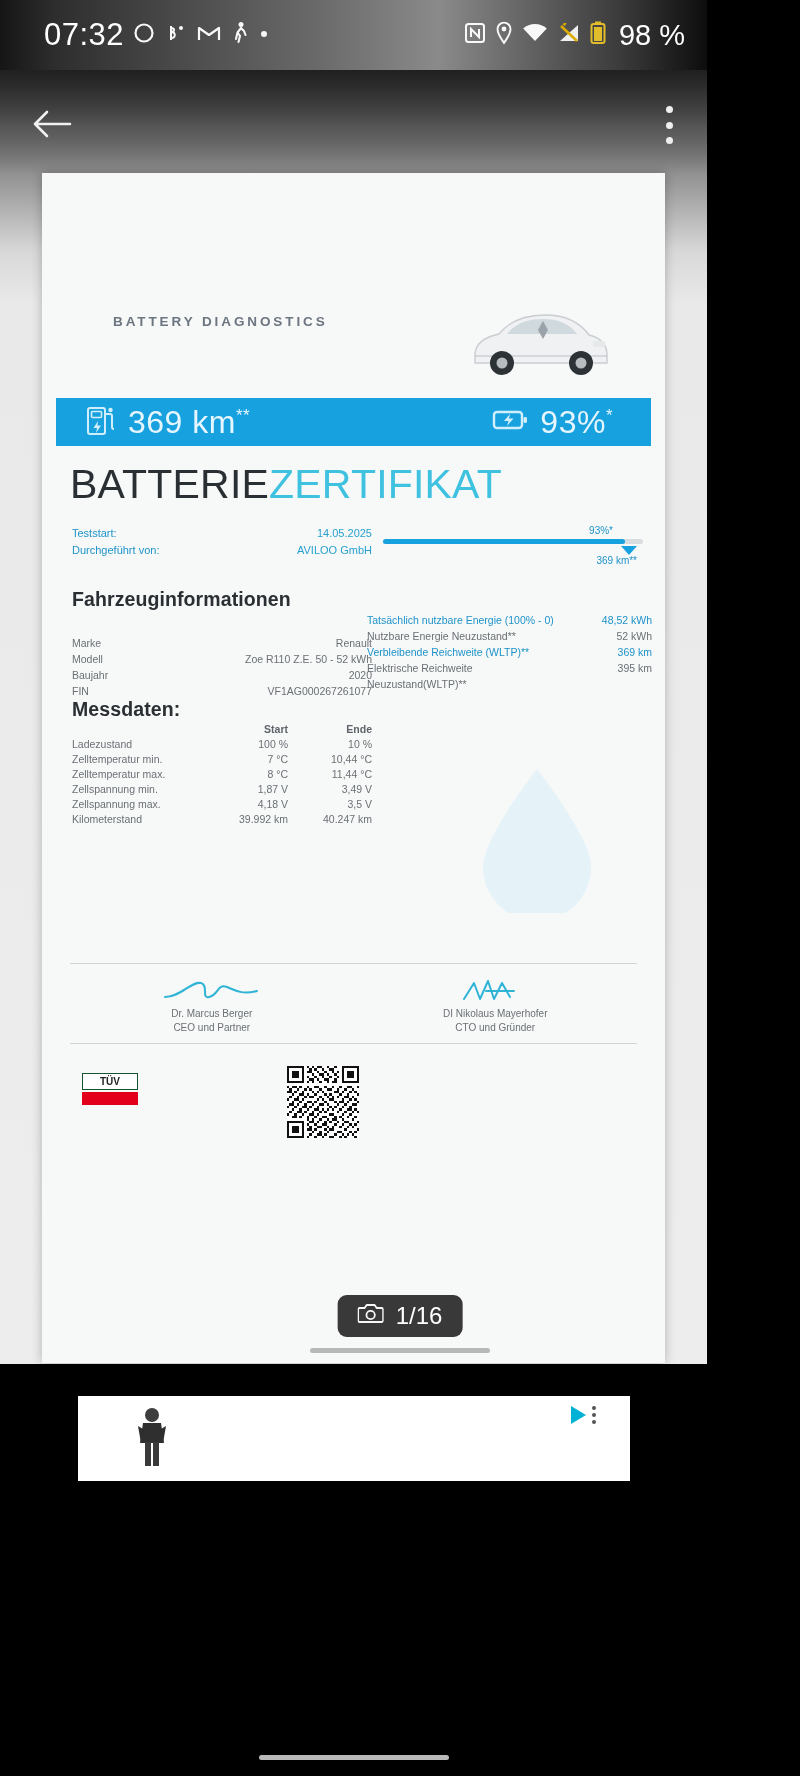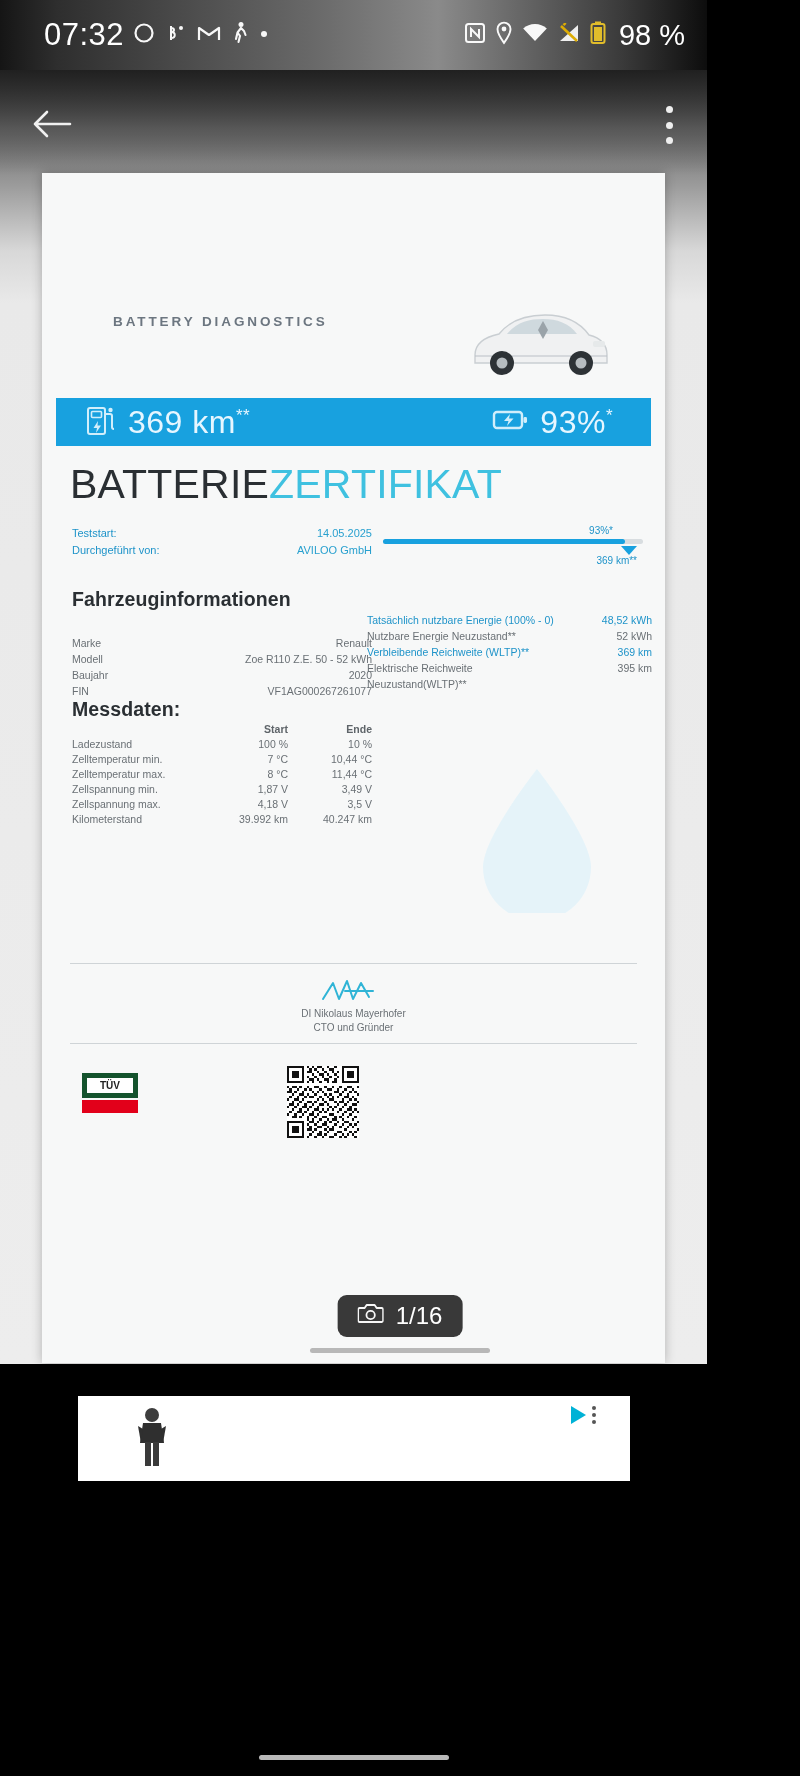--- a/index.html
+++ b/index.html
@@ -100,21 +100,21 @@
   .hr{position:absolute;left:28px;right:28px;height:1px;background:#cfd4d7;}
   .hr1{top:790px;}
   .hr2{top:870px;}
   .sigs{position:absolute;left:28px;right:28px;top:800px;display:flex;}
   .sig{flex:1;text-align:center;}
   .sig .mark{height:34px;display:flex;align-items:center;justify-content:center;}
   .sig .nm{font-size:10px;color:#6a7075;line-height:14px;}
 
   
   .tuv{position:absolute;left:40px;top:900px;width:56px;}
-  .tuv .t1{background:#fff;border:5px solid #14532d;text-align:center;font-size:10px;color:#222;
+  .tuv .t1{background:#fff;border:1px solid #14532d;text-align:center;font-size:10px;color:#222;
     font-weight:700;line-height:12px;padding:2px 0 1px;}
   .tuv .t2{background:#e2001a;height:13px;margin-top:2px;}
   .qr{position:absolute;left:245px;top:893px;width:72px;height:72px;background:#fff;}
 
   
   .chip{position:absolute;left:50%;transform:translateX(-50%);top:1295px;
     background:rgba(15,15,15,.82);color:#fff;border-radius:9px;height:42px;padding:0 20px;
     display:flex;align-items:center;gap:12px;font-size:24px;}
 
   
@@ -388,20 +388,29 @@
 
     <span class="droplet">
       <svg width="140" height="150" viewBox="0 0 140 150">
         <path d="M70 6 C70 6 16 74 16 104 a54 54 0 0 0 108 0 C124 74 70 6 70 6 Z" fill="#d7f0fb"></path>
       </svg>
     </span>
 
     <div class="hr hr1"></div>
 
     <div class="sigs">
+      <div class="sig">
+        <div class="mark">
+          <svg width="110" height="30" viewBox="0 0 110 30">
+              <path d="M8 22 C24 22 34 6 44 8 C52 10 44 24 52 22 C62 20 60 8 70 12 C78 15 84 20 100 16" fill="none" stroke="#2fb4d6" stroke-width="2" stroke-linecap="round"></path>
+            </svg>
+        </div>
+        <div class="nm">Dr. Marcus Berger</div>
+        <div class="nm">CEO und Partner</div>
+      </div>
       <div class="sig">
         <div class="mark">
           <svg width="110" height="30" viewBox="0 0 110 30">
               <path d="M24 24 L34 8 L40 24 L48 6 L54 24 L62 8 L70 22 M46 16 L74 16" fill="none" stroke="#2fb4d6" stroke-width="2" stroke-linecap="round" stroke-linejoin="round"></path>
             </svg>
         </div>
         <div class="nm">DI Nikolaus Mayerhofer</div>
         <div class="nm">CTO und Gründer</div>
       </div>
     </div>

